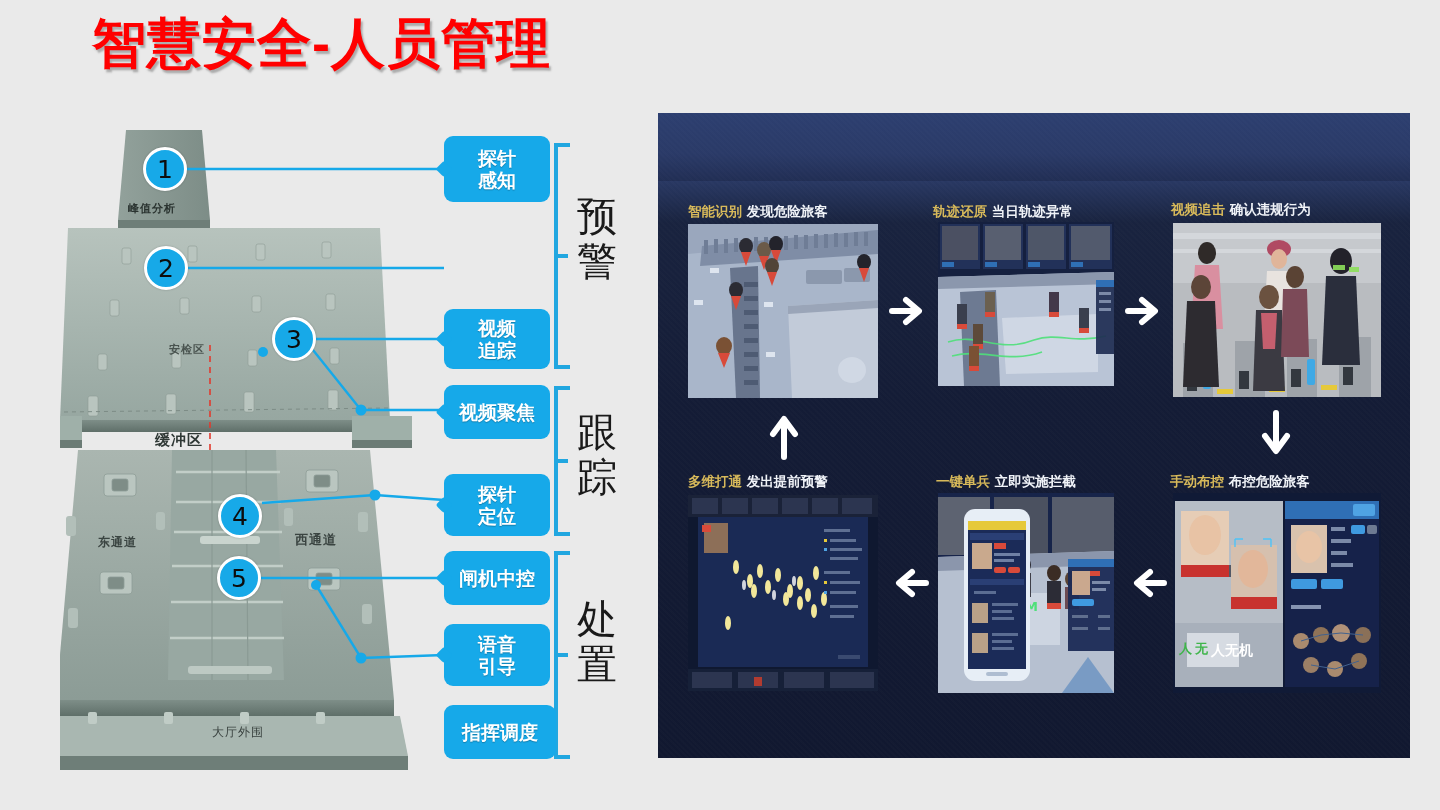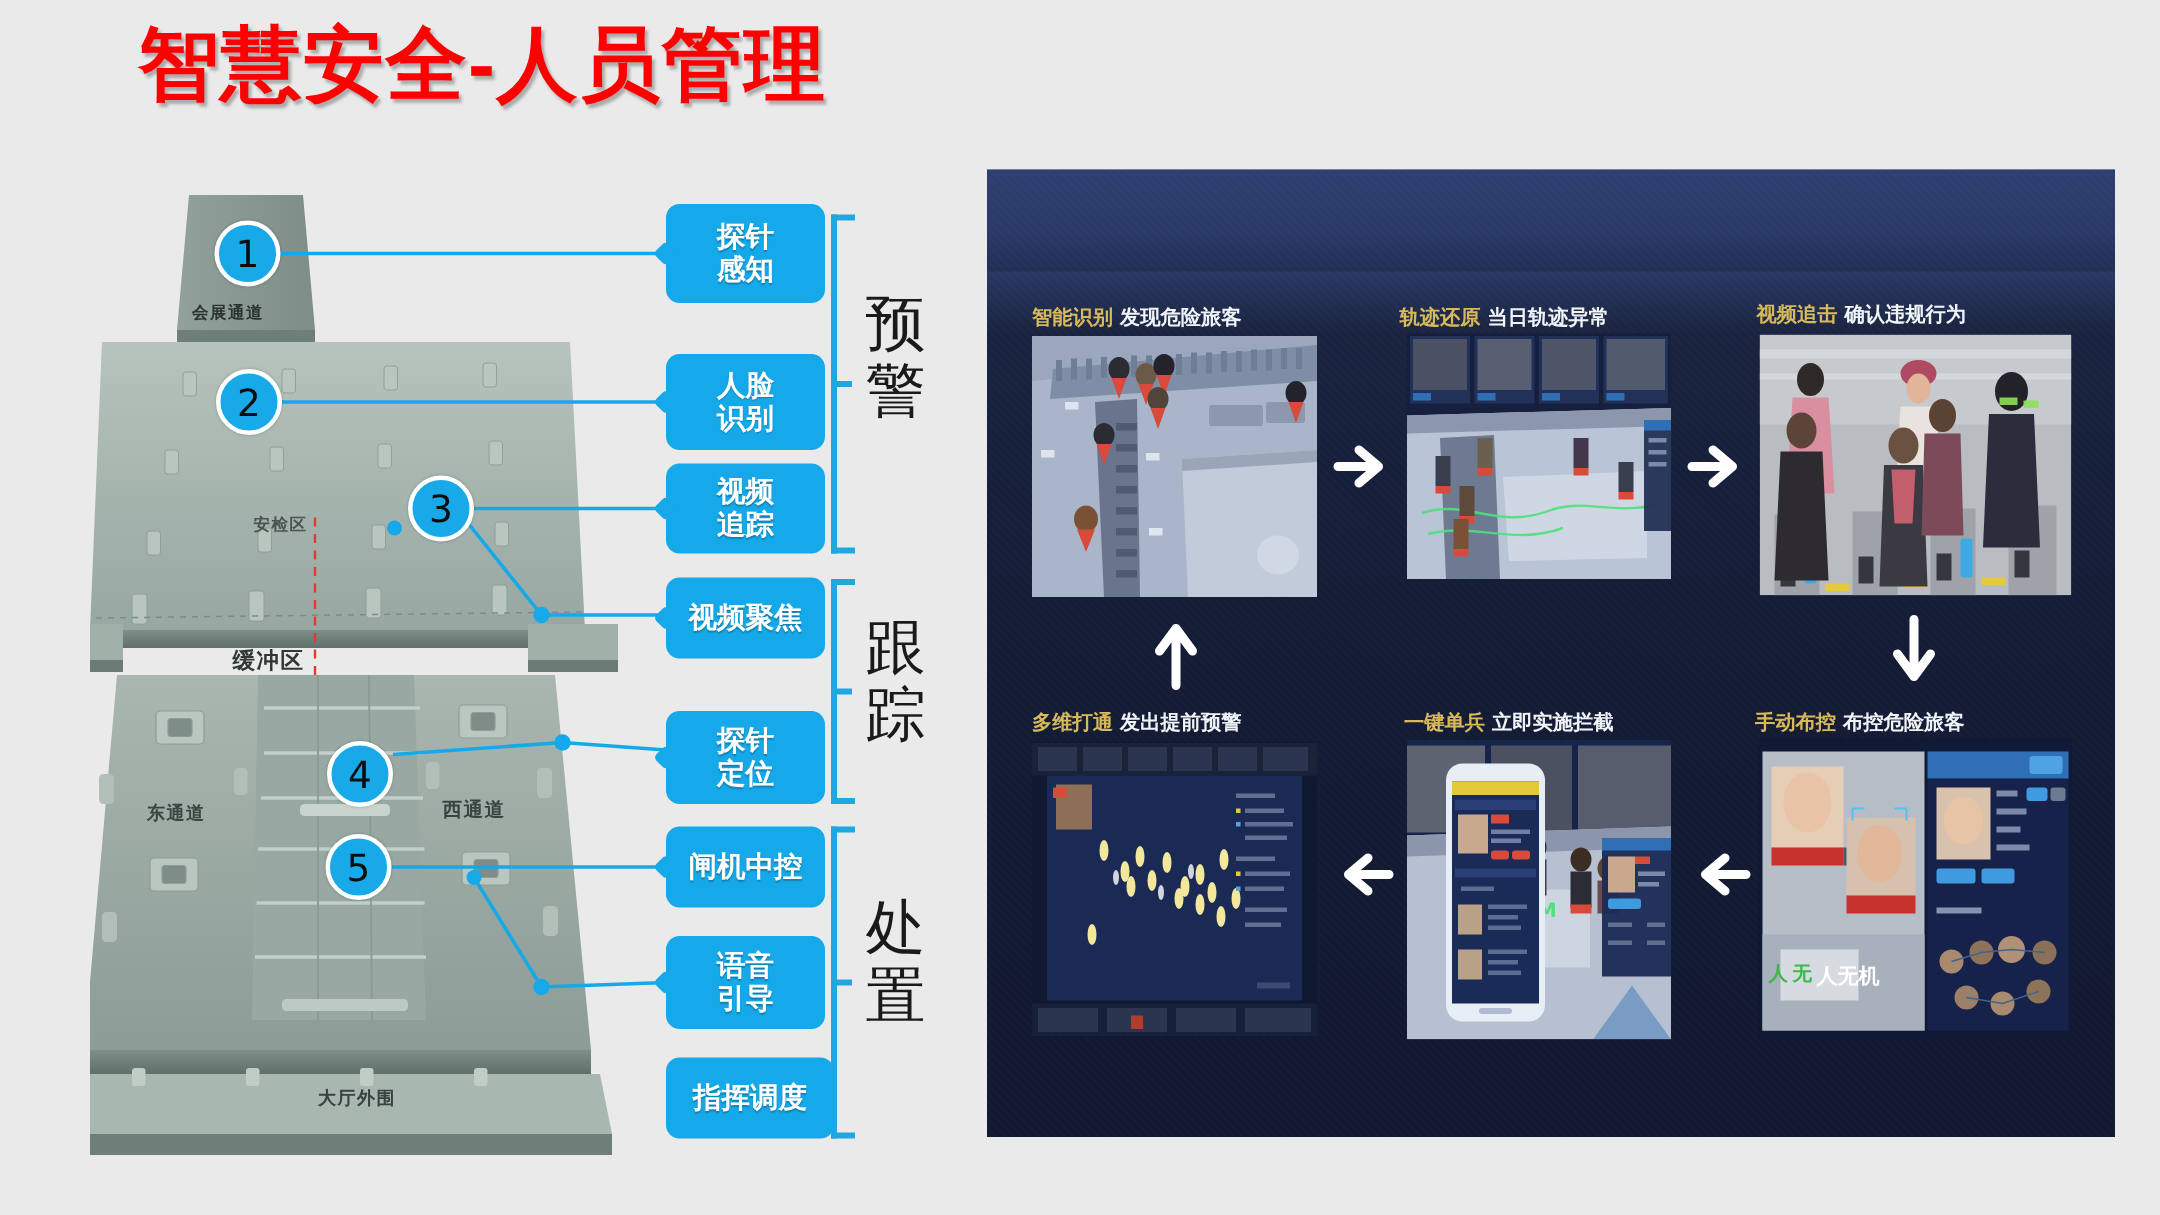--- a/index.html
+++ b/index.html
@@ -205,26 +205,26 @@
       <g fill="#b2bfb9">
         <rect x="6" y="396" width="10" height="20" rx="3"></rect>
         <rect x="8" y="488" width="10" height="20" rx="3"></rect>
         <rect x="298" y="392" width="10" height="20" rx="3"></rect>
         <rect x="302" y="484" width="10" height="20" rx="3"></rect>
         <rect x="96" y="392" width="9" height="18" rx="3"></rect>
         <rect x="224" y="388" width="9" height="18" rx="3"></rect>
       </g>
     </svg>
 
-    <div style="position:absolute;left:68px;top:81px;font-size:11px;font-weight:bold;color:#2a3330;font-family:'DejaVu Sans',sans-serif;letter-spacing:1px;">会展通道</div>
+    <div style="position:absolute;left:68px;top:81px;font-size:11px;font-weight:bold;color:#2a3330;font-family:'DejaVu Sans',sans-serif;letter-spacing:1px;">峰值分析</div>
     <div style="position:absolute;left:109px;top:222px;font-size:11px;font-weight:bold;color:#4a5450;font-family:'DejaVu Sans',sans-serif;letter-spacing:1px;">安检区</div>
     <div style="position:absolute;left:95px;top:311px;font-size:15px;font-weight:bold;color:#2f3835;font-family:'DejaVu Sans',sans-serif;letter-spacing:1px;">缓冲区</div>
     <div style="position:absolute;left:38px;top:414px;font-size:12px;font-weight:bold;color:#3a4441;font-family:'DejaVu Sans',sans-serif;letter-spacing:1px;">东通道</div>
     <div style="position:absolute;left:235px;top:411px;font-size:13px;font-weight:bold;color:#3a4441;font-family:'DejaVu Sans',sans-serif;letter-spacing:1px;">西通道</div>
-    <div style="position:absolute;left:152px;top:604px;font-size:12px;font-weight:bold;color:#39423f;font-family:'DejaVu Sans',sans-serif;letter-spacing:1px;">大厅外围</div>
+    <div style="position:absolute;left:152px;top:604px;font-size:12px;font-weight:normal;color:#39423f;font-family:'DejaVu Sans',sans-serif;letter-spacing:1px;">大厅外围</div>
   </div>
 
   <svg class="links">
     <g stroke="#16a9e9" stroke-width="2.4" fill="none">
 
       <line x1="187" y1="169" x2="444" y2="169"></line>
 
       <line x1="188" y1="268" x2="444" y2="268"></line>
 
       <line x1="316" y1="339" x2="444" y2="339"></line>
@@ -259,25 +259,20 @@
     <span>4</span>
   </div>
   <div class="pin" style="left:217px;top:556px;">
     <span>5</span>
   </div>
 
   <div class="chip" style="left:444px;top:136px;width:106px;height:66px;font-size:19px;">
     <i class="tail"></i>
       <span class="txt">探针
 感知</span>
-  </div>
-  <div class="chip" style="left:444px;top:236px;width:106px;height:64px;font-size:19px;">
-    <i class="tail"></i>
-      <span class="txt">人脸
-识别</span>
   </div>
   <div class="chip" style="left:444px;top:309px;width:106px;height:60px;font-size:19px;">
     <i class="tail"></i>
       <span class="txt">视频
 追踪</span>
   </div>
   <div class="chip" style="left:444px;top:385px;width:106px;height:54px;font-size:19px;">
     <i class="tail"></i>
       <span class="txt">视频聚焦</span>
   </div>

